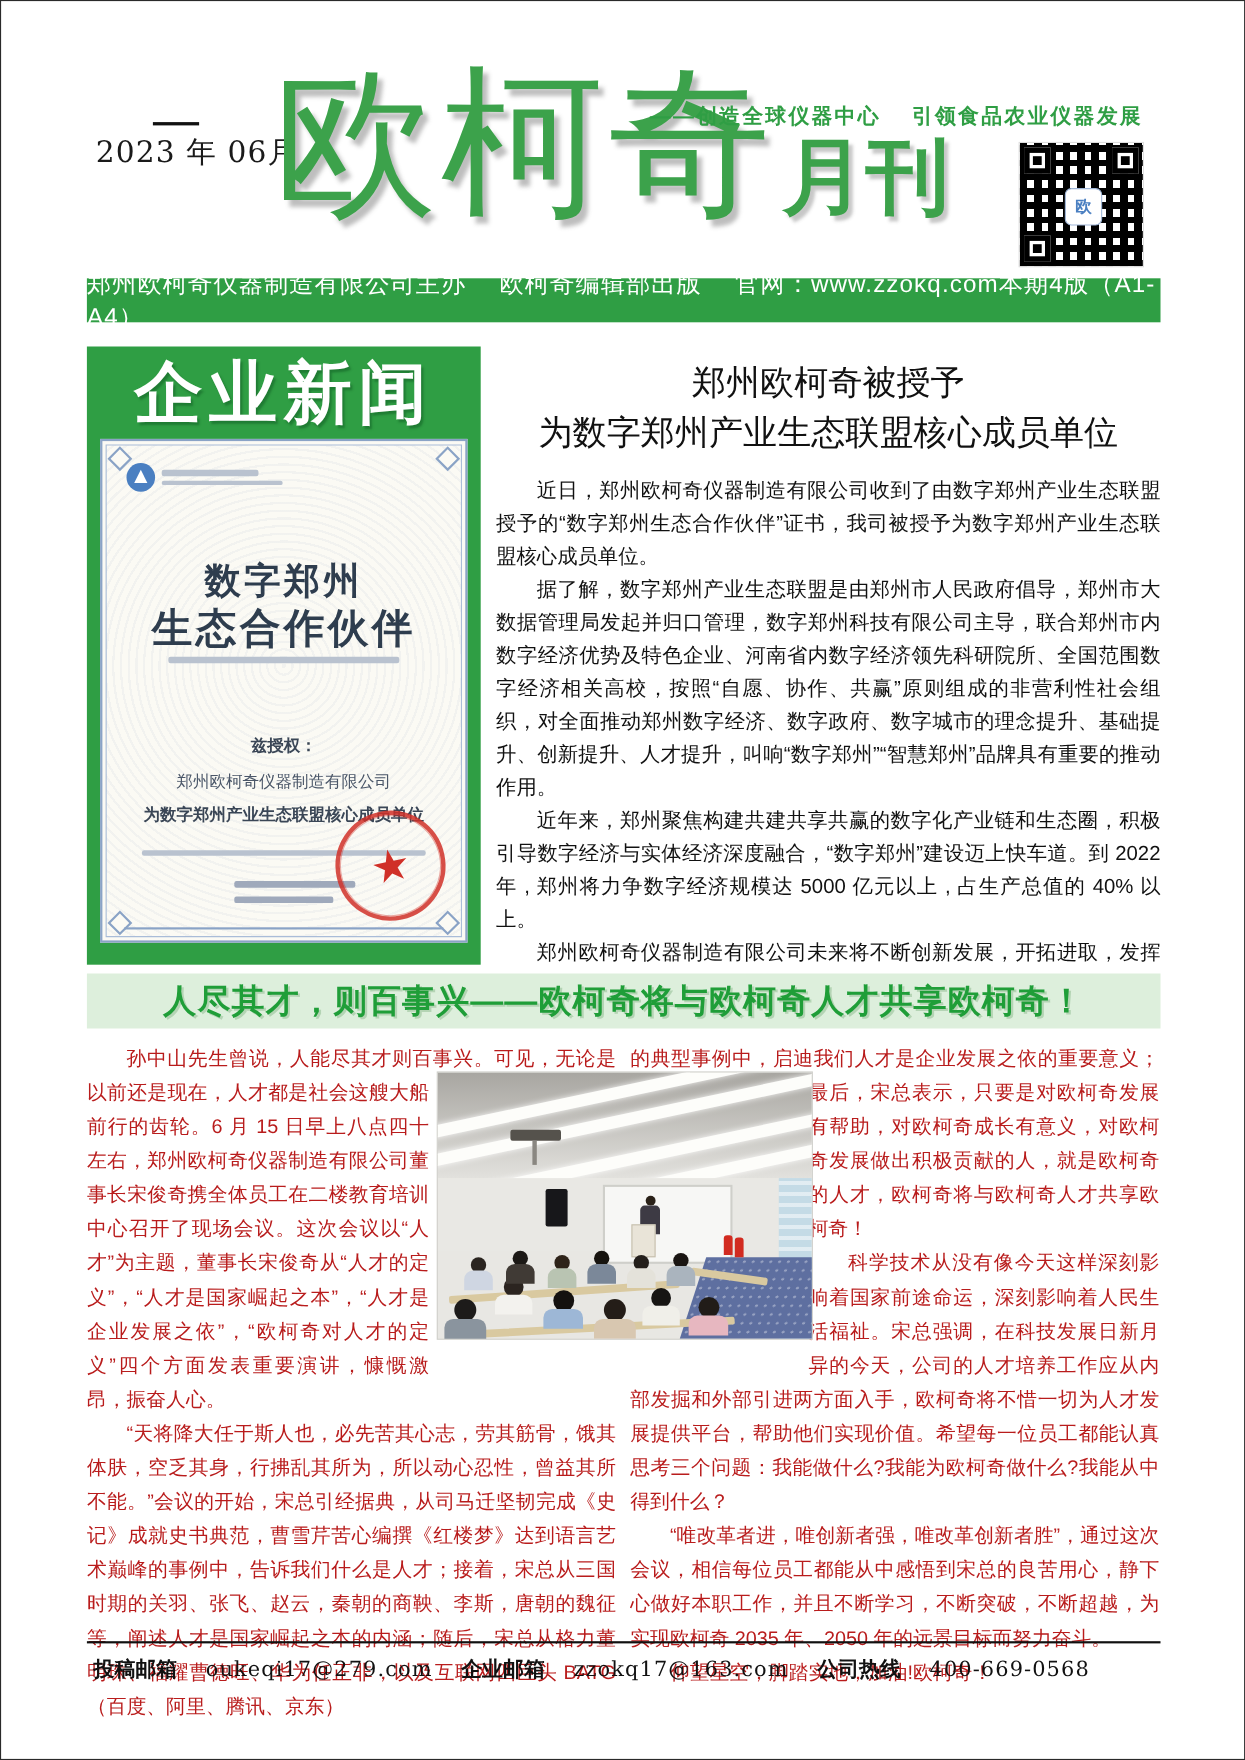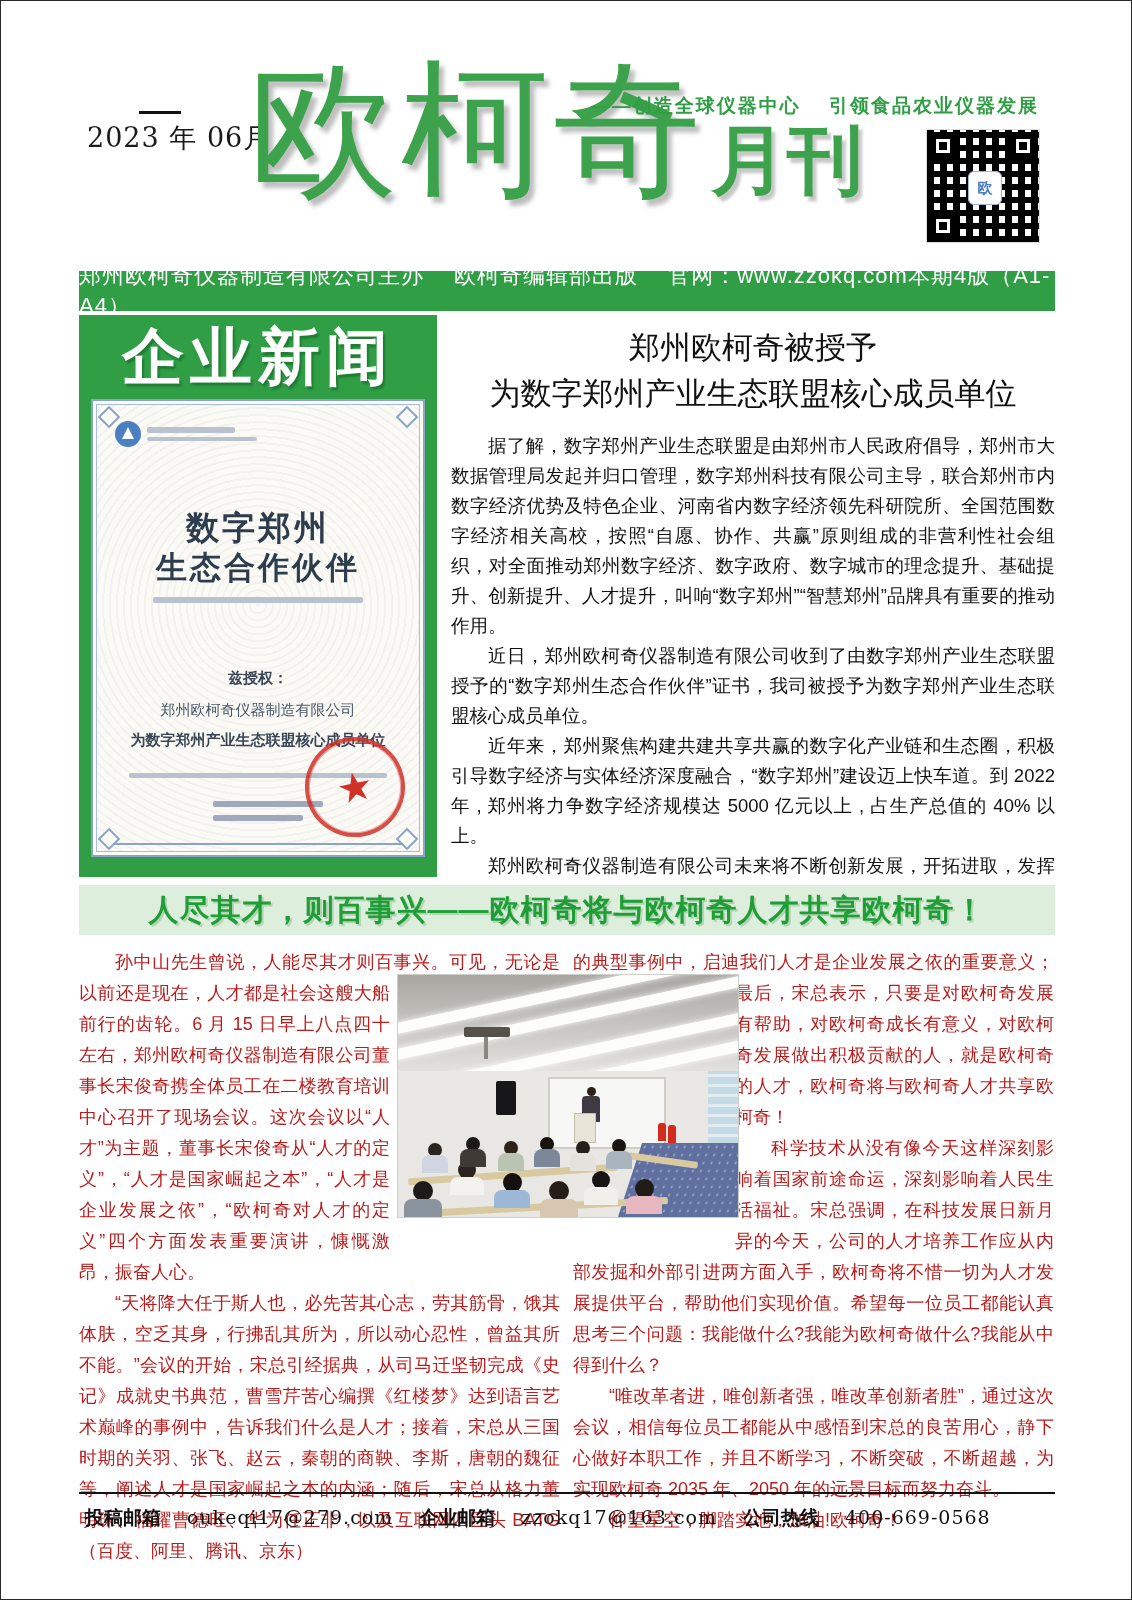--- a/index.html
+++ b/index.html
@@ -24,21 +24,21 @@
       background-image:
         repeating-linear-gradient(90deg,#000 0 7px,transparent 7px 13px),
         repeating-linear-gradient(0deg,#000 0 6px,#fff 6px 13px);}
   .qr .finder{position:absolute;width:24px;height:24px;border:5px solid #000;background:#fff;box-sizing:border-box;}
   .qr .finder i{display:block;width:8px;height:8px;background:#000;margin:3px;}
   .qr .f-tl{left:4px;top:4px}.qr .f-tr{right:4px;top:4px}.qr .f-bl{left:4px;bottom:4px}
   .qr .logo{position:absolute;left:41px;top:41px;width:32px;height:32px;background:#fff;border-radius:6px;
       border:1px solid #9fb6d8;display:flex;align-items:center;justify-content:center;
       color:#4a7fc1;font-size:15px;font-weight:bold;}
   
-  .info-bar{position:absolute;left:78px;top:270px;width:976px;height:40px;background:#2f9e44;
+  .info-bar{position:absolute;left:78px;top:252px;width:976px;height:40px;background:#2f9e44;
       color:#fff;font-size:22px;display:flex;align-items:center;justify-content:center;letter-spacing:1px;}
   
   .top-section{position:absolute;left:78px;top:314px;width:976px;display:flex;gap:14px;}
   .news-panel{width:358px;height:562px;background:#2f9e44;box-sizing:border-box;flex:none;}
   .panel-title{color:#fff;font-weight:900;font-size:62px;text-align:center;letter-spacing:6px;
       line-height:84px;height:84px;text-shadow:2px 3px 2px rgba(0,60,20,.35);
       font-family:"DejaVu Serif",serif;}
   
   .certificate{position:relative;margin:0 12px;height:458px;background:#fbfaf4;
       border:2px solid #8aa3c6;box-shadow:inset 0 0 0 3px #fbfaf4,inset 0 0 0 4px #a9bcd8;
@@ -47,21 +47,21 @@
   .cert-corner{position:absolute;width:12px;height:12px;border:2px solid #8aa3c6;transform:rotate(45deg);background:#fbfaf4;}
   .c-tl{left:8px;top:8px}.c-tr{right:8px;top:8px}.c-bl{left:8px;bottom:8px}.c-br{right:8px;bottom:8px}
   .cert-logo-row{position:absolute;left:22px;top:20px;display:flex;align-items:center;gap:6px;}
   .cert-logo{width:26px;height:26px;border-radius:50%;background:#4a7fc1;position:relative;}
   .cert-logo:after{content:"";position:absolute;left:7px;top:6px;width:0;height:0;
       border-left:6px solid transparent;border-right:6px solid transparent;border-bottom:12px solid #fff;}
   .blur-bar{background:#b9c2cf;border-radius:2px;height:6px;}
   .cert-titles{position:absolute;left:0;right:0;top:106px;text-align:center;
       font-family:"DejaVu Serif",serif;font-weight:bold;color:#2e3d4e;letter-spacing:3px;}
   .cert-t1{font-size:33px;line-height:1.25;}
-  .cert-t2{font-size:31px;line-height:1.25;}
+  .cert-t2{font-size:37px;line-height:1.25;}
   .cert-subline{position:absolute;left:60px;right:60px;top:196px;}
   .cert-auth{position:absolute;left:0;right:0;top:268px;text-align:center;font-size:15px;font-weight:bold;color:#3a4656;}
   .cert-company{position:absolute;left:0;right:0;top:300px;text-align:center;font-size:15px;color:#4a5668;}
   .cert-grant{position:absolute;left:0;right:0;top:330px;text-align:center;font-size:15px;font-weight:bold;color:#3a4656;}
   .cert-smallline{position:absolute;left:36px;right:36px;top:372px;height:5px;}
   .cert-issuer1{position:absolute;left:120px;top:400px;width:110px;height:6px;background:#9fa9bb;border-radius:2px;}
   .cert-issuer2{position:absolute;left:120px;top:414px;width:90px;height:6px;background:#9fa9bb;border-radius:2px;}
   .seal{position:absolute;right:18px;bottom:18px;width:92px;height:92px;border-radius:50%;
       border:4px solid rgba(208,48,40,.85);display:flex;align-items:center;justify-content:center;
       color:#d03028;font-size:40px;transform:rotate(-12deg);
@@ -180,22 +180,22 @@
           </div>
         <div class="cert-bottom-orn"></div>
       </div>
     </aside>
 
     <article class="article1">
       <h1>
         <span>郑州欧柯奇被授予</span><br>
         <span>为数字郑州产业生态联盟核心成员单位</span>
       </h1>
+      <p>近日，郑州欧柯奇仪器制造有限公司收到了由数字郑州产业生态联盟授予的“数字郑州生态合作伙伴”证书，我司被授予为数字郑州产业生态联盟核心成员单位。</p>
       <p>据了解，数字郑州产业生态联盟是由郑州市人民政府倡导，郑州市大数据管理局发起并归口管理，数字郑州科技有限公司主导，联合郑州市内数字经济优势及特色企业、河南省内数字经济领先科研院所、全国范围数字经济相关高校，按照“自愿、协作、共赢”原则组成的非营利性社会组织，对全面推动郑州数字经济、数字政府、数字城市的理念提升、基础提升、创新提升、人才提升，叫响“数字郑州”“智慧郑州”品牌具有重要的推动作用。</p>
-      <p>近日，郑州欧柯奇仪器制造有限公司收到了由数字郑州产业生态联盟授予的“数字郑州生态合作伙伴”证书，我司被授予为数字郑州产业生态联盟核心成员单位。</p>
       <p>近年来，郑州聚焦构建共建共享共赢的数字化产业链和生态圈，积极引导数字经济与实体经济深度融合，“数字郑州”建设迈上快车道。到 2022 年 , 郑州将力争数字经济规模达 5000 亿元以上 , 占生产总值的 40% 以上。</p>
       <p>郑州欧柯奇仪器制造有限公司未来将不断创新发展，开拓进取，发挥数字郑州产业生态联盟核心成员优势，以打造数字经济的郑州模式为宗旨，提升郑州城市大脑的建设水平，助推数字经济的高质量发展。</p>
     </article>
   </div>
 
   <div class="mid-banner">人尽其才，则百事兴——欧柯奇将与欧柯奇人才共享欧柯奇！</div>
 
   <div class="bottom-section">
     <div class="col">
       <span class="sp-a"></span>

